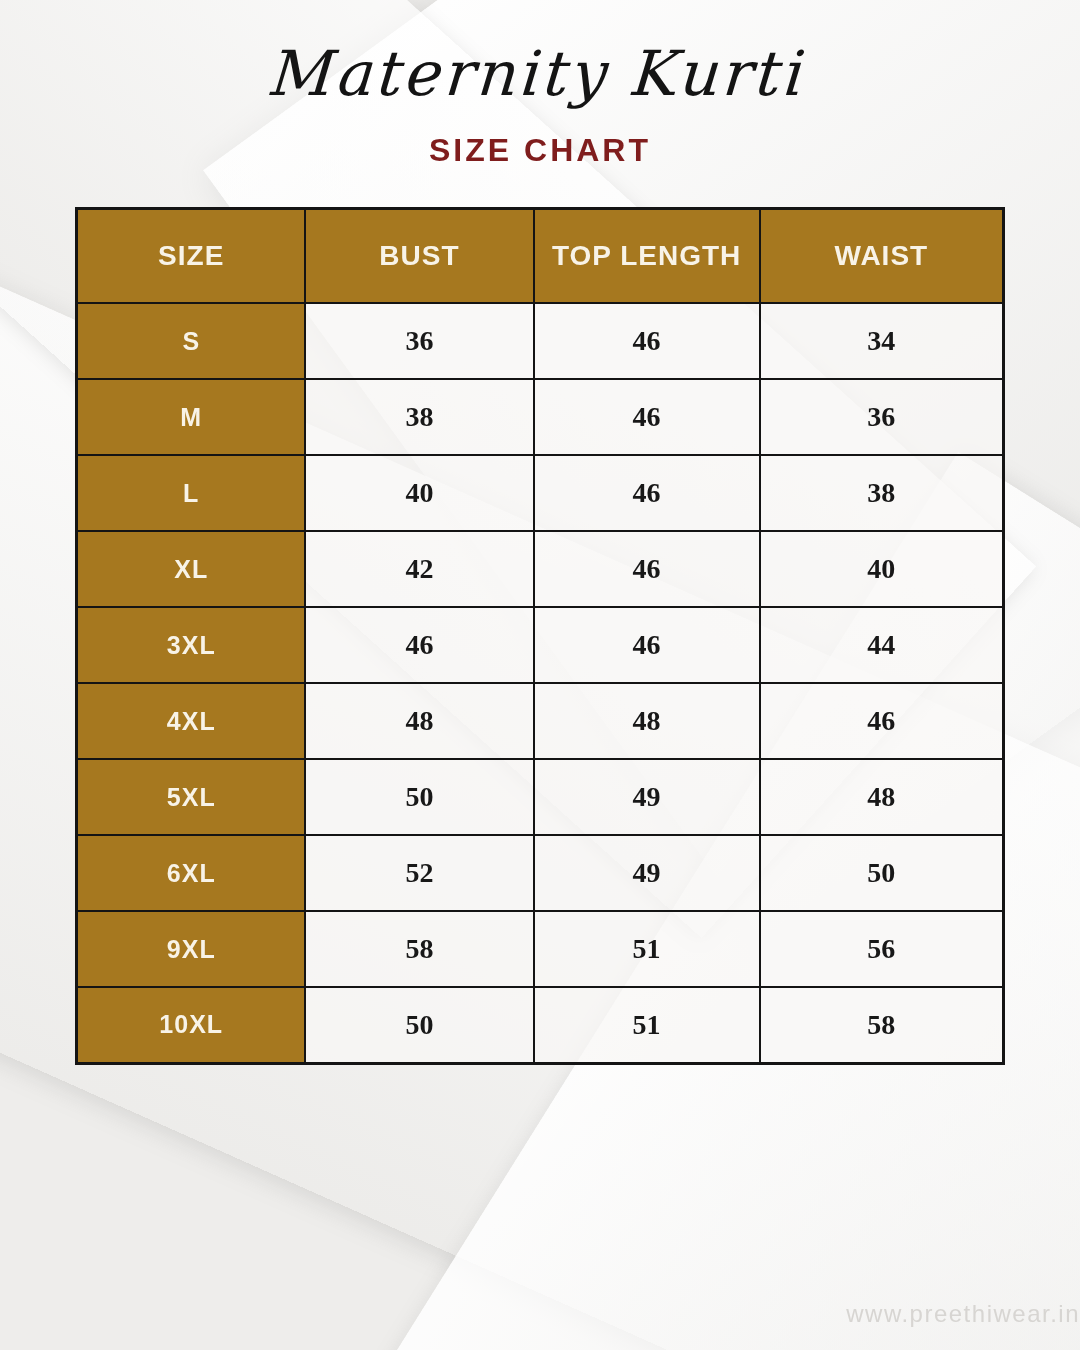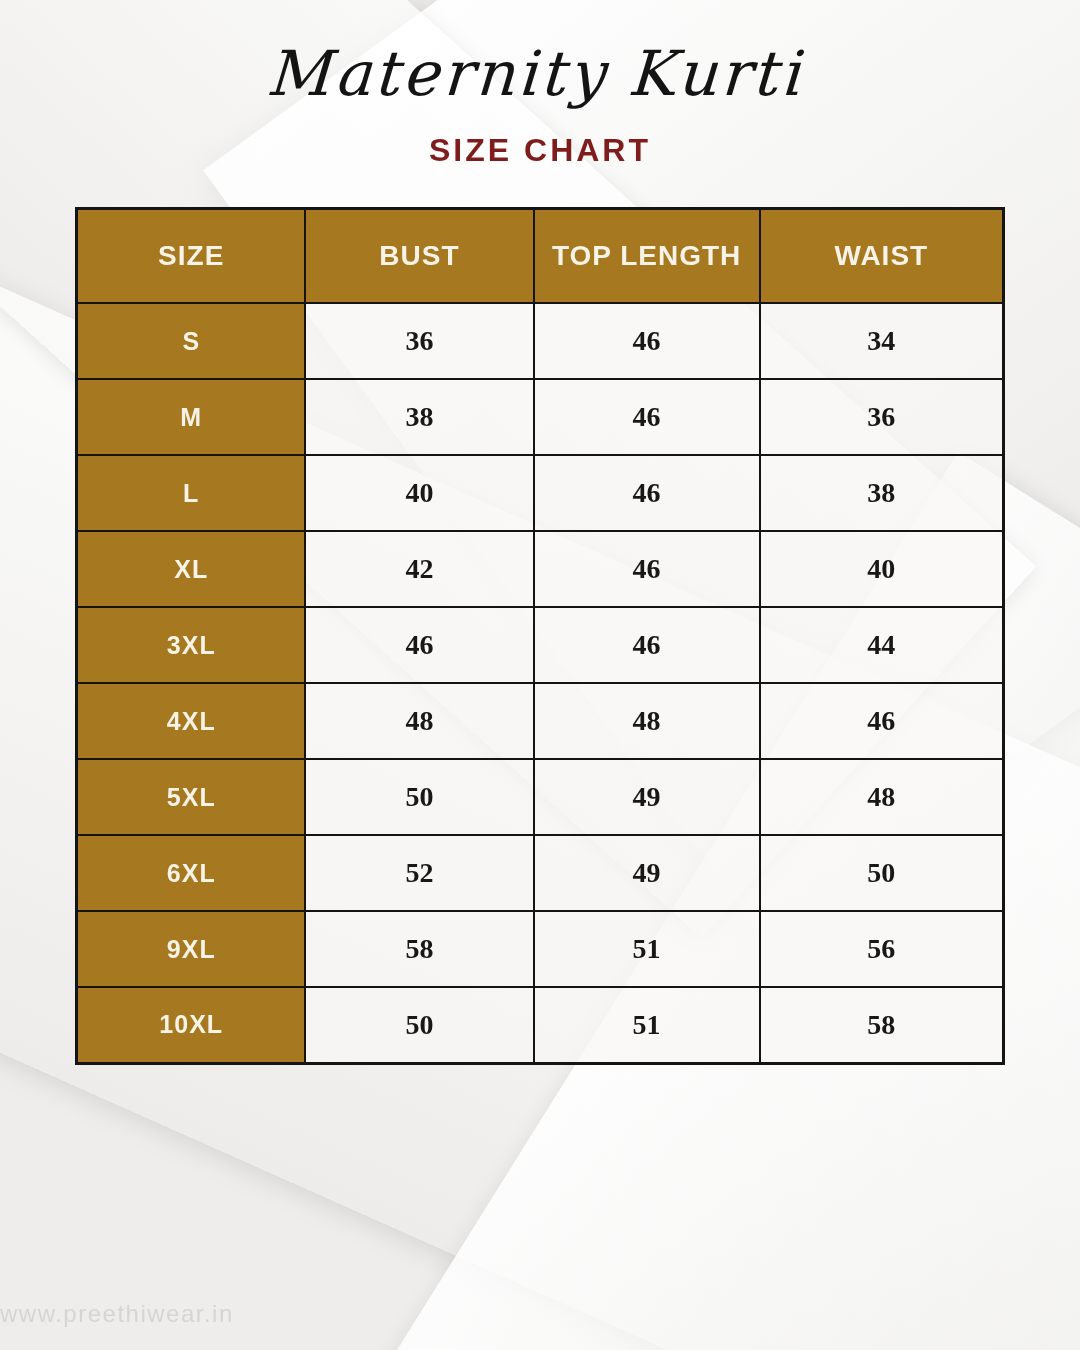--- a/index.html
+++ b/index.html
@@ -98,21 +98,21 @@
   .size-table tbody td.value-cell {
     background: rgba(248,247,245,0.72);
     color: #181818;
     font-family: "Liberation Serif", serif;
     font-weight: 700;
     font-size: 28px;
   }
 
   .footer-url {
     position: absolute; bottom: 22px; left: 0; width: 100%;
-    text-align: left;
+    text-align: right;
     font-family: "Liberation Sans", sans-serif;
     font-size: 24px;
     letter-spacing: 1.5px;
     color: #d7d5d2;
     z-index: 3;
   }
 </style>
 </head>
 <body>
 

